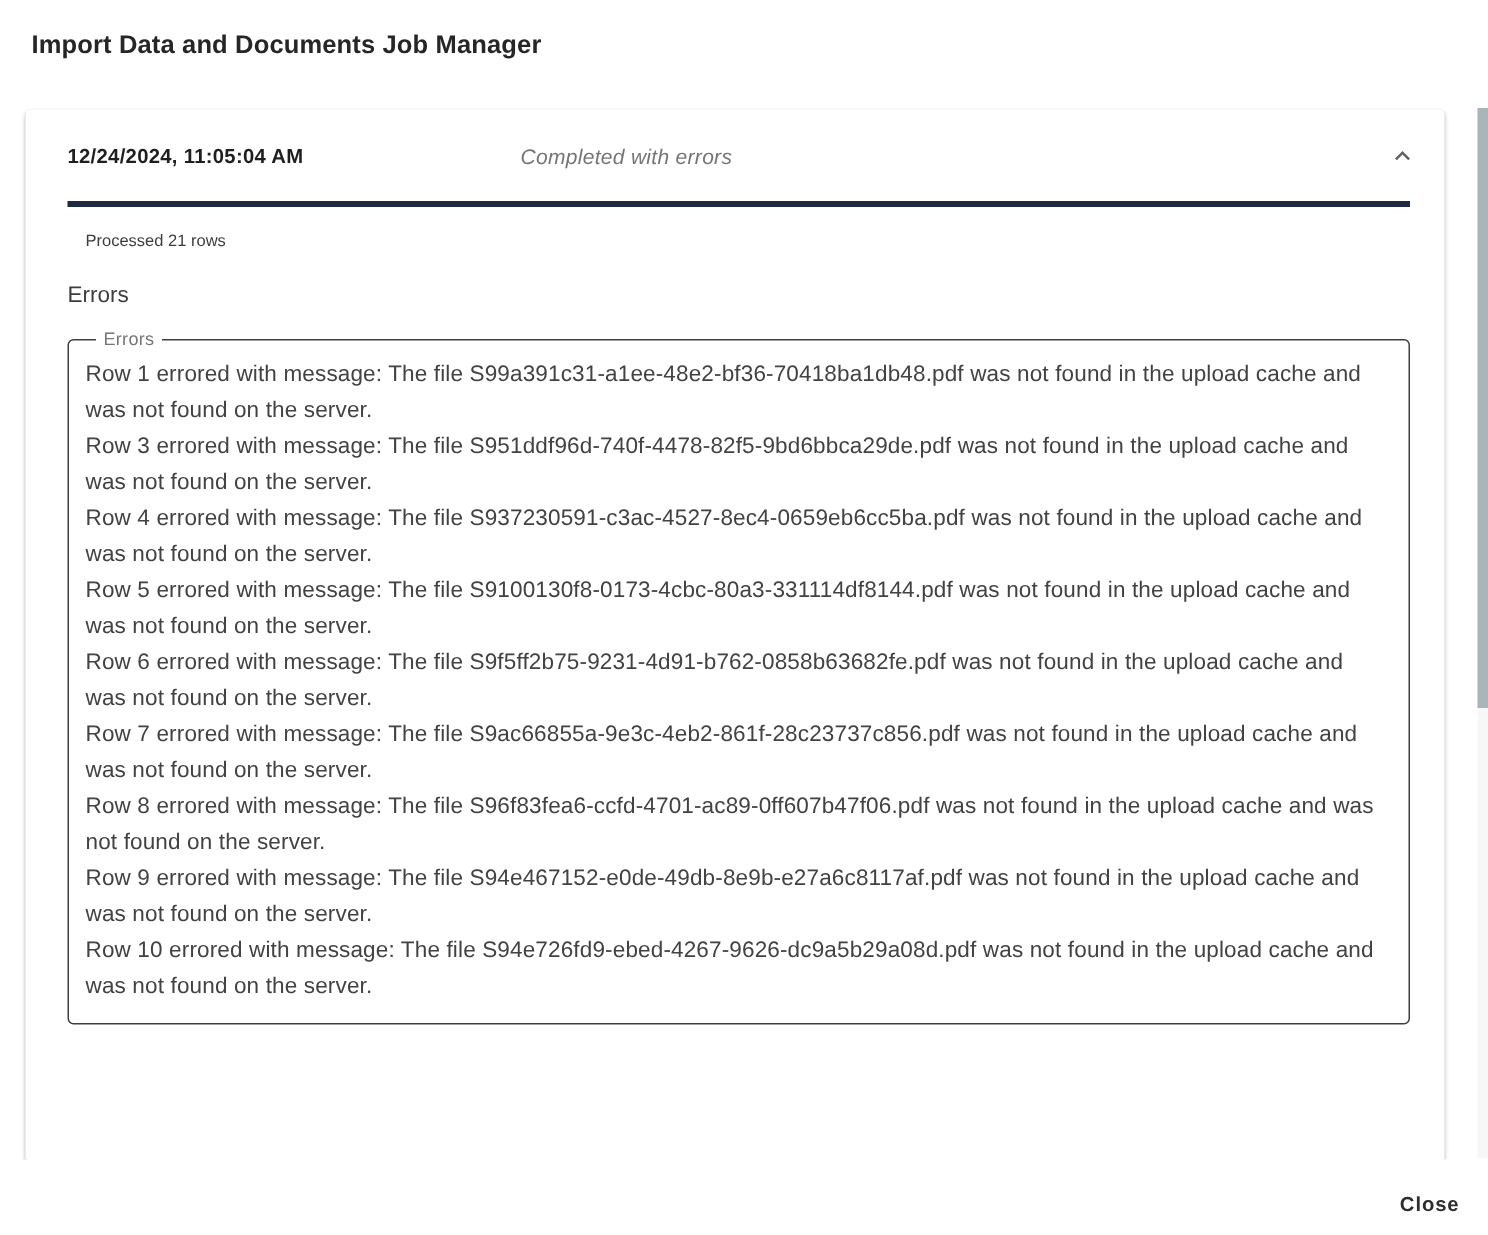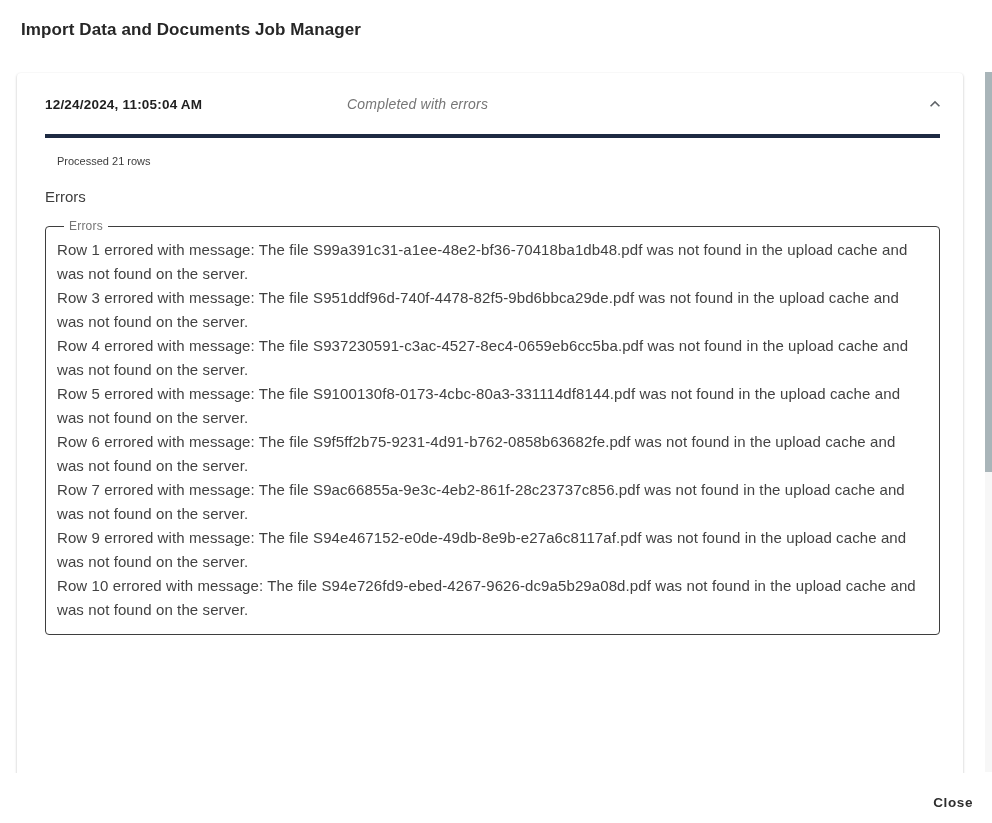--- a/index.html
+++ b/index.html
@@ -161,20 +161,21 @@
     <fieldset class="errors-fieldset">
       <legend>Errors</legend>
       <div>
 
       <div class="error-line">Row 1 errored with message: The file S99a391c31-a1ee-48e2-bf36-70418ba1db48.pdf was not found in the upload cache and was not found on the server.</div>
           <div class="error-line">Row 3 errored with message: The file S951ddf96d-740f-4478-82f5-9bd6bbca29de.pdf was not found in the upload cache and was not found on the server.</div>
           <div class="error-line">Row 4 errored with message: The file S937230591-c3ac-4527-8ec4-0659eb6cc5ba.pdf was not found in the upload cache and was not found on the server.</div>
           <div class="error-line">Row 5 errored with message: The file S9100130f8-0173-4cbc-80a3-331114df8144.pdf was not found in the upload cache and was not found on the server.</div>
           <div class="error-line">Row 6 errored with message: The file S9f5ff2b75-9231-4d91-b762-0858b63682fe.pdf was not found in the upload cache and was not found on the server.</div>
           <div class="error-line">Row 7 errored with message: The file S9ac66855a-9e3c-4eb2-861f-28c23737c856.pdf was not found in the upload cache and was not found on the server.</div>
+          <div class="error-line">Row 8 errored with message: The file S96f83fea6-ccfd-4701-ac89-0ff607b47f06.pdf was not found in the upload cache and was not found on the server.</div>
           <div class="error-line">Row 9 errored with message: The file S94e467152-e0de-49db-8e9b-e27a6c8117af.pdf was not found in the upload cache and was not found on the server.</div>
           <div class="error-line">Row 10 errored with message: The file S94e726fd9-ebed-4267-9626-dc9a5b29a08d.pdf was not found in the upload cache and was not found on the server.</div>
         </div>
     </fieldset>
 
   </div>
 </div>
 
 <div class="scrollbar-track">
   <div class="scrollbar-thumb"></div>

